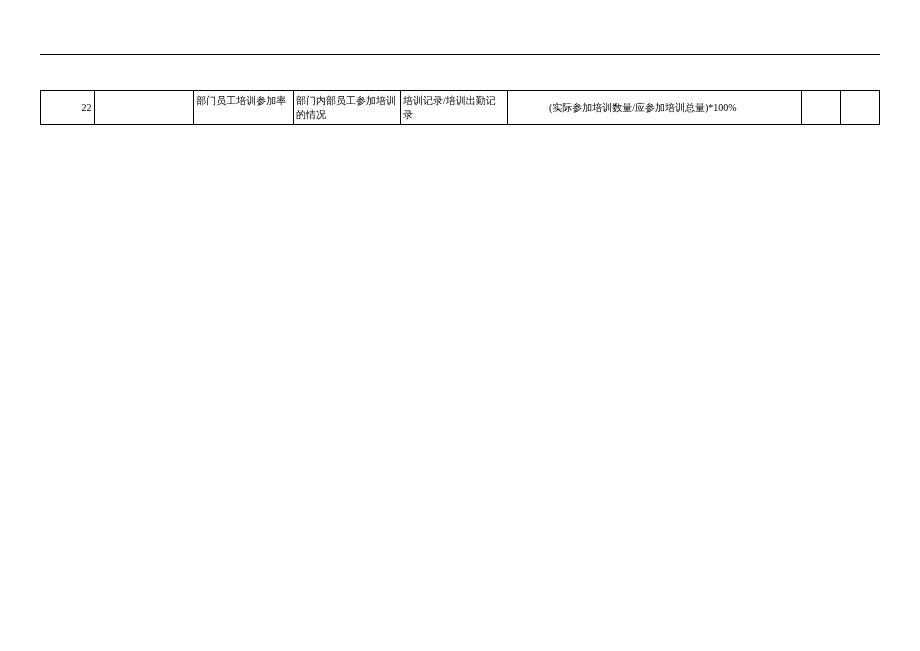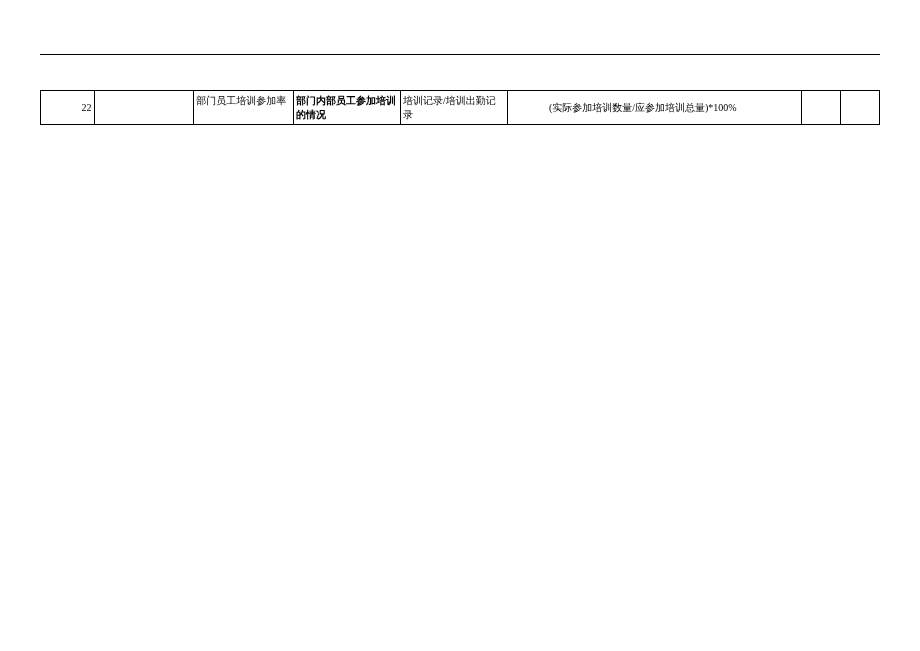--- a/index.html
+++ b/index.html
@@ -39,21 +39,21 @@
       padding: 3px 2px 2px 2px;
       font-size: 10px;
       line-height: 1.4;
       height: 32px;
       word-break: break-all;
       overflow: hidden;
     }
     .col-seq { width: 44px; text-align: right; vertical-align: middle; }
     .col-a { width: 82px; }
     .col-b { width: 82px; margin-top: 40px; }
-    .col-c { width: 88px; font-weight: bold; }
+    .col-c { width: 88px; }
     .col-d { width: 88px; }
     .col-formula { width: 242px; vertical-align: middle; padding-left: 41px; }
     .col-f { width: 32px; }
     .col-g { width: 32px; }
   </style>
 </head>
 <body>
 
 <div class="page">
   <div class="separator-line"></div>

